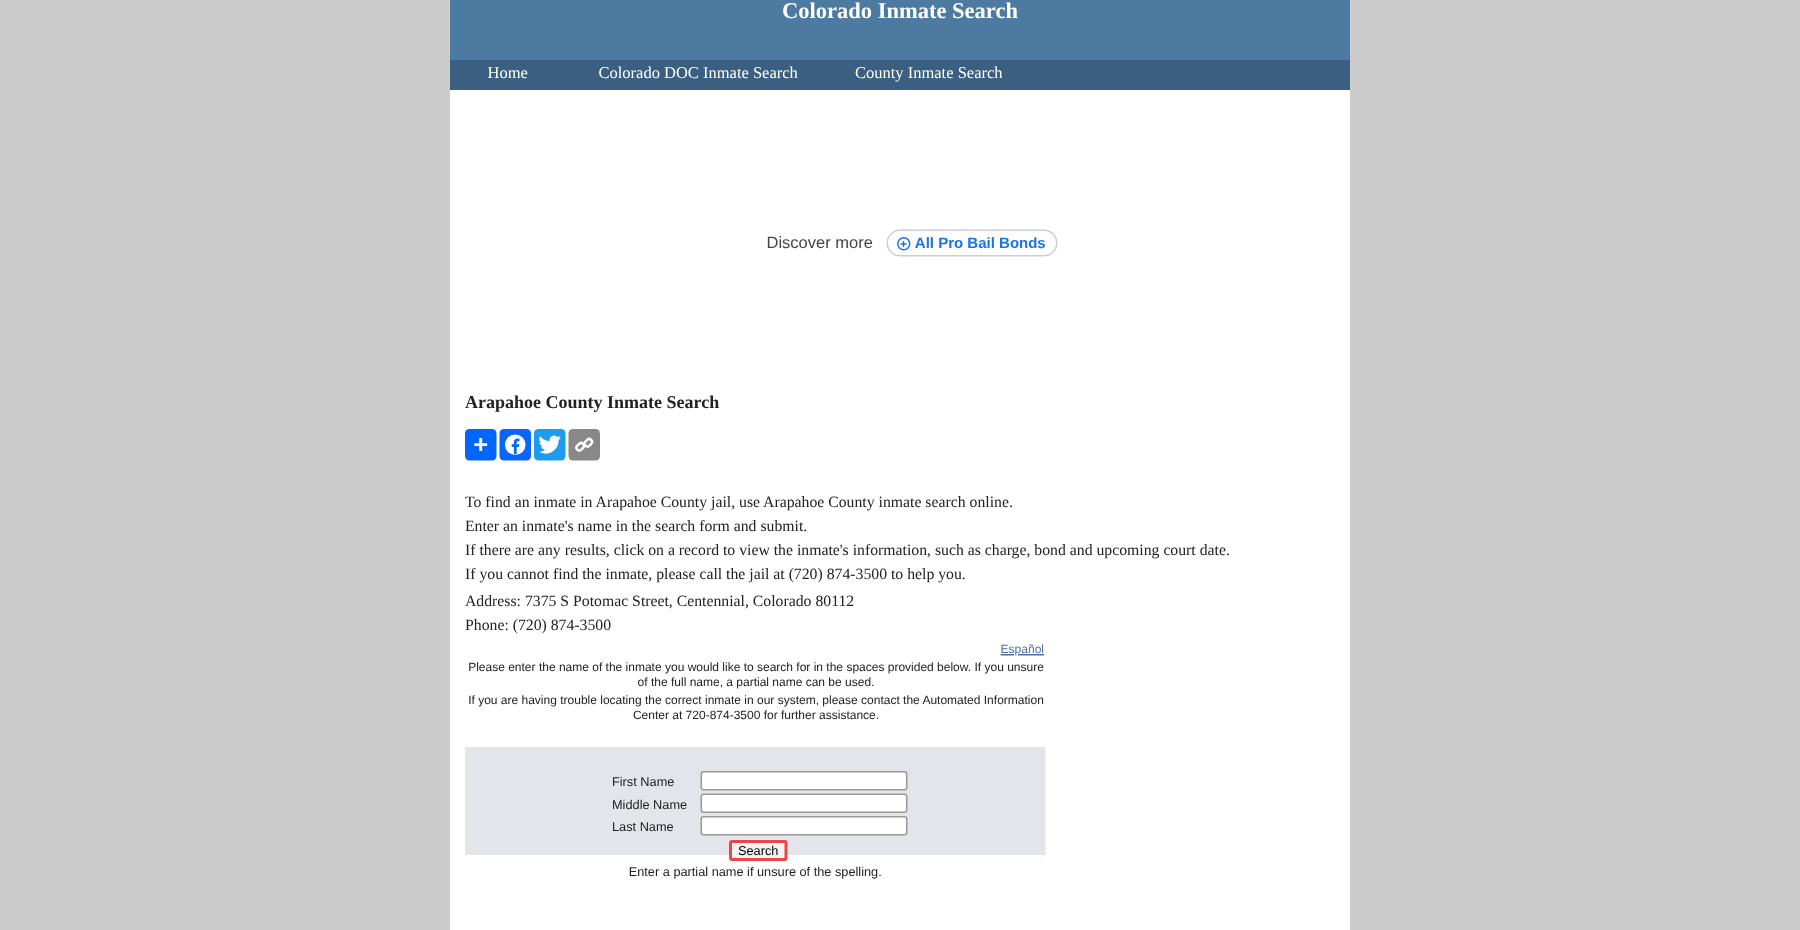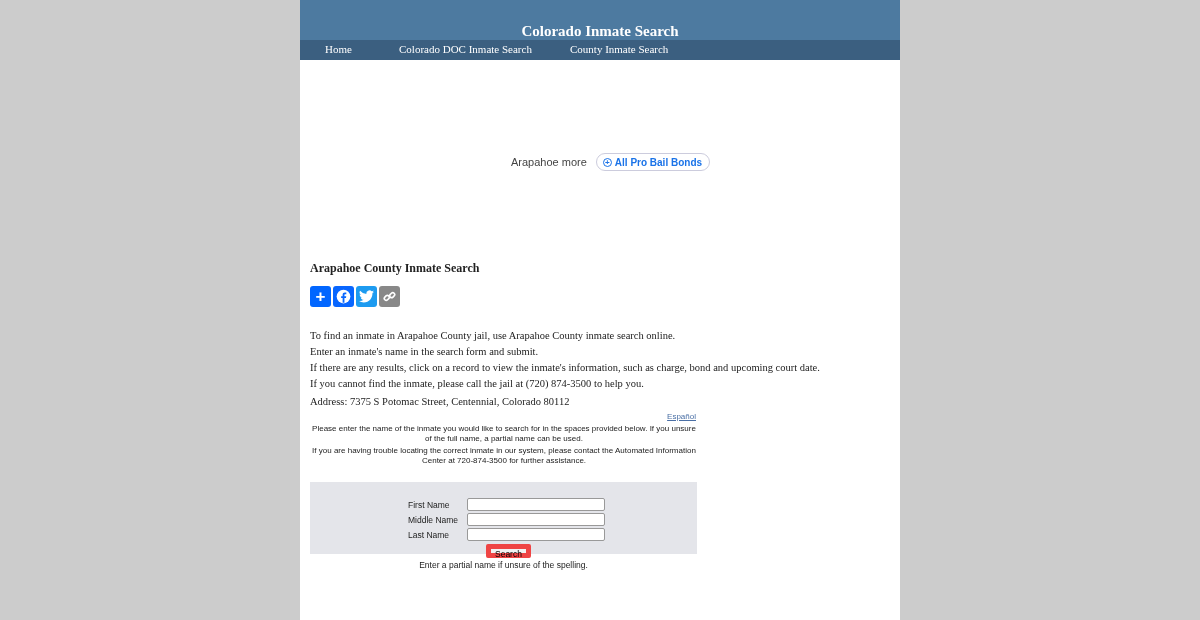--- a/index.html
+++ b/index.html
@@ -1,19 +1,19 @@
 <!DOCTYPE html>
 <html><head>
   <meta charset="utf-8">
   <style>
     * { box-sizing: border-box; margin: 0; padding: 0; }
     html, body { width: 1200px; height: 620px; overflow: hidden; }
     body { background: #cccccc; font-family: "Liberation Serif", serif; color: #222; }
     .page { position: absolute; left: 300px; top: 0; width: 600px; height: 620px; background: #ffffff; }
-    .site-header { height: 40px; background: #4d7aa0; display: flex; align-items: flex-end; justify-content: center; }
+    .site-header { height: 40px; background: #4d7aa0; display: flex; align-items: flex-start; justify-content: center; }
     .site-title { color: #ffffff; font-weight: bold; font-size: 15px; font-family: "Liberation Serif", serif; }
     .nav { height: 20px; background: #3b5f80; position: relative; padding-left: 36px; }
     .nav a { position: absolute; top: 3px; color: #ffffff; font-size: 11px; text-decoration: none; font-family: "Liberation Serif", serif; }
     .ad-area { height: 200px; position: relative; }
     .discover { position: absolute; left: 211px; top: 93px; display: flex; align-items: center; font-family: "Liberation Sans", sans-serif; }
     .discover-label { font-size: 11px; color: #444; margin-right: 9px; }
     .pill { display: flex; align-items: center; border: 1px solid #ccd; border-radius: 10px; padding: 1px 7px 1px 6px; height: 18px; font-size: 10px; color: #1a73e8; font-weight: bold; }
     .pill .plus { display:inline-block; width: 9px; height: 9px; border: 1px solid #1a73e8; border-radius: 50%; font-size: 8px; line-height: 7px; text-align:center; margin-right: 3px; font-weight: bold; }
     .content { padding: 0 10px; }
     h1.page-title { font-size: 12px; font-weight: bold; margin-top: 1px; height: 24px; line-height: 14px; }
@@ -27,39 +27,39 @@
     .jail { margin-top: 2px; font-size: 10.5px; line-height: 16px; }
     .jail b { font-weight: bold; }
     .espanol { text-align: right; font-family: "Liberation Sans", sans-serif; font-size: 8px; width: 386px; margin-top: 2px; }
     .espanol a { color: #4a6fa5; text-decoration: underline; text-align: right; }
     .notice { width: 388px; font-family: "Liberation Sans", sans-serif; font-size: 8px; text-align: center; line-height: 9.5px; color: #222; }
     .notice p { margin-top: 3px; }
     .form-panel { margin-top: 17px; width: 387px; height: 72px; background: #e4e5ea; position: relative; font-family: "Liberation Sans", sans-serif; font-size: 8.5px; }
     .frow { position: absolute; left: 98px; display: flex; align-items: center; }
     .frow label { width: 59px; }
     .frow input { width: 138px; height: 13px; border: 1px solid #999; border-radius: 2px; background: #fff; }
-    .btn-search { position: absolute; left: 176px; top: 62px; height: 14px; font-size: 8.5px; padding: 0 4px; border: 5px solid #ef4444; background: #f2f2f2; border-radius: 2px; font-family: "Liberation Sans", sans-serif; }
+    .btn-search { position: absolute; left: 176px; top: 62px; height: 14px; font-size: 8.5px; padding: 0 4px; border: 2px solid #ef4444; background: #f2f2f2; border-radius: 2px; font-family: "Liberation Sans", sans-serif; }
     .hint { position: absolute; left: 0; right: 0; top: 78px; text-align: center; }
   </style>
 </head>
 <body>
 
 <div class="page">
   <div class="site-header">
     <span class="site-title">Colorado Inmate Search</span>
   </div>
   <div class="nav">
     <a href="#" style="left:25px">Home</a>
     <a href="#" style="left:99px">Colorado DOC Inmate Search</a>
     <a href="#" style="left:270px">County Inmate Search</a>
   </div>
 
   <div class="ad-area">
     <div class="discover">
-      <span class="discover-label">Arapahoe more</span>
+      <span class="discover-label">Discover more</span>
       <span class="pill">
         <span class="plus">+</span>
         <span>All Pro Bail Bonds</span>
       </span>
     </div>
   </div>
 
   <div class="content">
     <h1 class="page-title">Arapahoe County Inmate Search</h1>
     <div class="share">
@@ -87,20 +87,21 @@
 
     <div class="intro">
       <div>To find an inmate in Arapahoe County jail, use Arapahoe County inmate search online.</div>
       <div>Enter an inmate's name in the search form and submit.</div>
       <div>If there are any results, click on a record to view the inmate's information, such as charge, bond and upcoming court date.</div>
       <div>If you cannot find the inmate, please call the jail at (720) 874-3500 to help you.</div>
     </div>
 
     <div class="jail">
       <div>Address: 7375 S Potomac Street, Centennial, Colorado 80112</div>
+      <div>Phone: (720) 874-3500</div>
     </div>
 
     <div class="espanol">
       <a href="#">Español</a>
     </div>
 
     <div class="notice">
       <p>Please enter the name of the inmate you would like to search for in the spaces provided below. If you unsure of the full name, a partial name can be used.</p>
       <p>If you are having trouble locating the correct inmate in our system, please contact the Automated Information Center at 720-874-3500 for further assistance.</p>
     </div>

